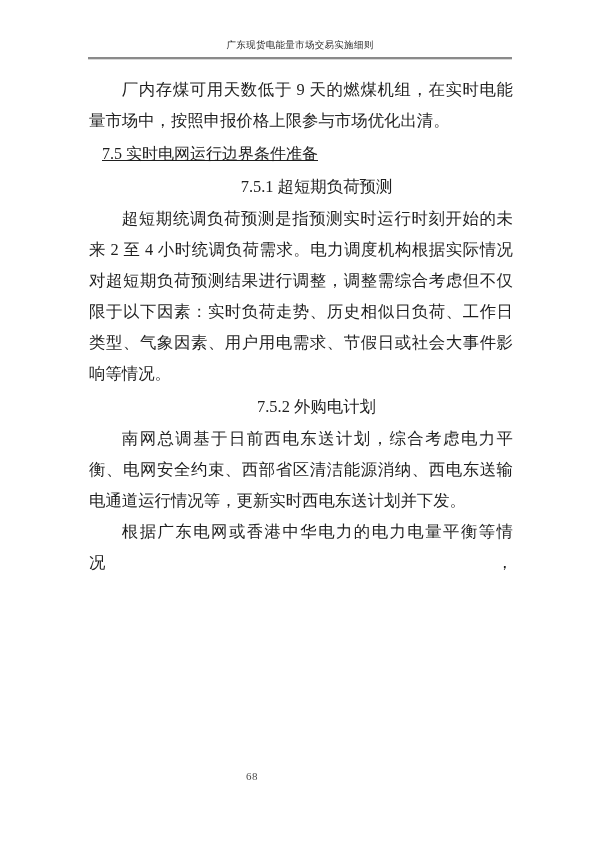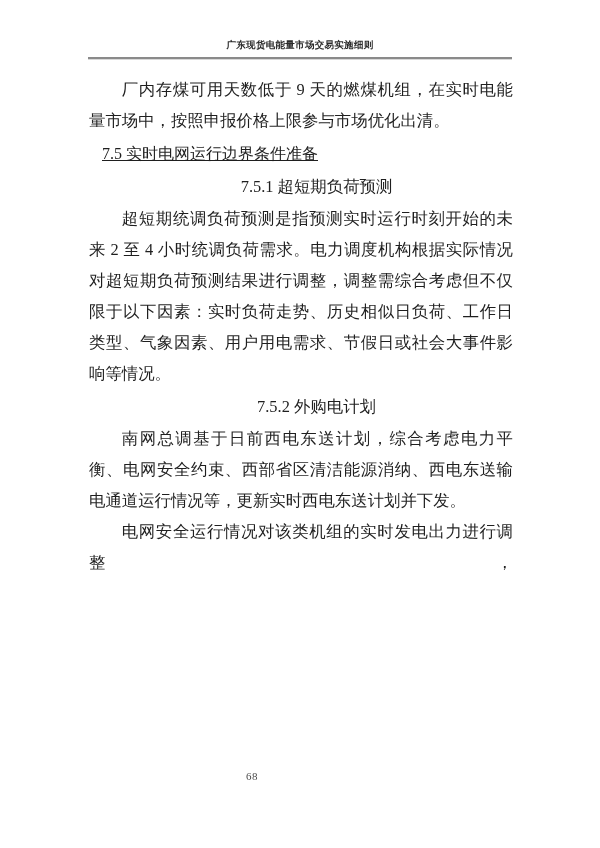--- a/index.html
+++ b/index.html
@@ -19,21 +19,21 @@
   .page-header {
     position: absolute;
     top: 38px;
     left: 88px;
     width: 424px;
     text-align: center;
   }
   .header-title {
     font-family: "Liberation Sans", "DejaVu Sans", sans-serif;
     font-size: 9.5px;
-    font-weight: bold;
+    font-weight: normal;
     color: #2b2b2b;
     letter-spacing: 0.3px;
     line-height: 14px;
   }
   .header-rule {
     position: absolute;
     top: 57px;
     left: 88px;
     width: 424px;
     height: 2px;
@@ -95,18 +95,18 @@
   </div>
   <div class="header-rule"></div>
 
   <div class="content">
     <p>厂内存煤可用天数低于 9 天的燃煤机组，在实时电能量市场中，按照申报价格上限参与市场优化出清。</p>
     <div class="heading-l1">7.5 实时电网运行边界条件准备</div>
     <div class="heading-l2">7.5.1 超短期负荷预测</div>
     <p>超短期统调负荷预测是指预测实时运行时刻开始的未来 2 至 4 小时统调负荷需求。电力调度机构根据实际情况对超短期负荷预测结果进行调整，调整需综合考虑但不仅限于以下因素：实时负荷走势、历史相似日负荷、工作日类型、气象因素、用户用电需求、节假日或社会大事件影响等情况。</p>
     <div class="heading-l2">7.5.2 外购电计划</div>
     <p>南网总调基于日前西电东送计划，综合考虑电力平衡、电网安全约束、西部省区清洁能源消纳、西电东送输电通道运行情况等，更新实时西电东送计划并下发。</p>
-    <p class="force-justify">电网安全运行情况对该类机组的实时发电出力进行调整，</p>
+    <p class="force-justify">根据广东电网或香港中华电力的电力电量平衡等情况，</p>
   </div>
 
   <div class="page-number">68</div>
 
 </div>
 
 </body></html>

